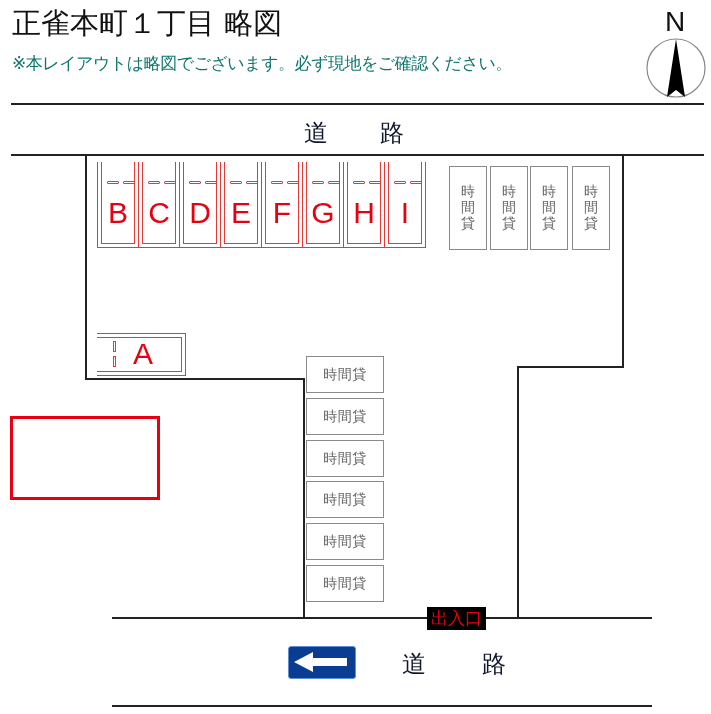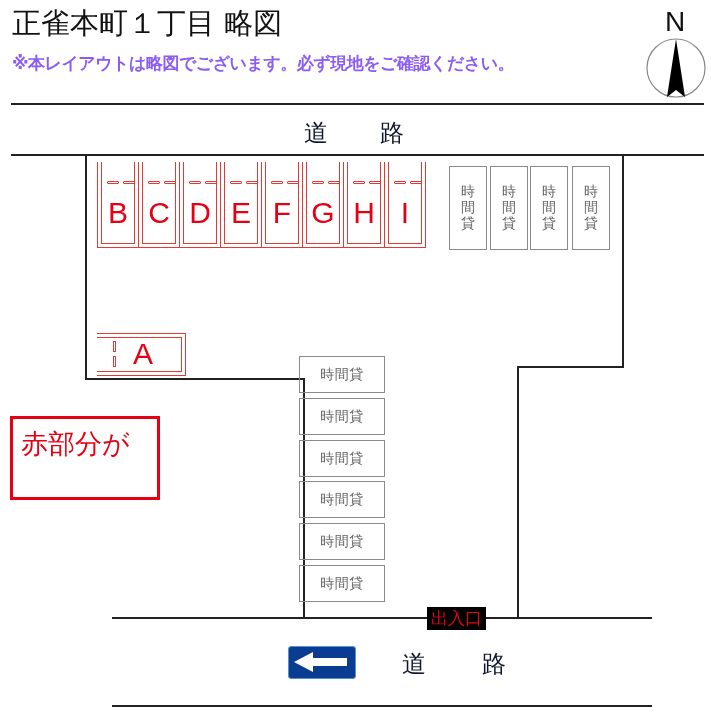--- a/index.html
+++ b/index.html
@@ -1,30 +1,30 @@
 <!DOCTYPE html>
 <html><head>
 <meta charset="utf-8">
 <style>
   html, body { margin:0; padding:0; background:#ffffff; }
   body { width:711px; height:714px; position:relative; overflow:hidden; font-family:"DejaVu Sans", sans-serif; color:#111; }
   .abs { position:absolute; }
   .title { left:12px; top:4px; font-size:29px; letter-spacing:0px; color:#111; white-space:nowrap;text-align:center; }
-  .subtitle { left:12px; top:52px; font-size:17px; color:#8b5cf6; white-space:nowrap; letter-spacing:-0.5px;font-weight:bold; }
+  .subtitle { left:12px; top:52px; font-size:17px; color:#0f766e; white-space:nowrap; letter-spacing:-0.5px; }
   .hline { background:#222; height:2px; }
   .vline { background:#222; width:2px; }
   .road-label { font-size:24px; color:#0f172a; letter-spacing:0;text-align:center; }
   .road-label span { display:inline-block; }
   .stall { position:absolute; box-sizing:border-box; border:1.5px solid #e53935; border-top:none; }
   .stall-inner { position:absolute; left:3px; right:3px; top:0; bottom:3px; border:1.2px solid #e53935; border-top:none; }
   .stall-letter { position:absolute; left:0; right:0; top:34px; text-align:center; font-family:"Liberation Sans", sans-serif; font-size:30px; color:#e60012; font-weight:normal; }
   .dash { position:absolute; top:19px; height:3px; width:12px; border:1px solid #e53935; box-sizing:border-box; border-radius:1px; }
   .hourly-v { position:absolute; box-sizing:border-box; border:1.5px solid #8a8a8a; width:38px; height:84px; top:166px; }
   .hourly-v .txt { position:absolute; left:0; right:0; top:16px; text-align:center; font-size:14px; line-height:16px; color:#666; }
-  .hourly-h { position:absolute; box-sizing:border-box; border:1.5px solid #8a8a8a; width:86px; height:37px; left:299px; }
+  .hourly-h { position:absolute; box-sizing:border-box; border:1.5px solid #8a8a8a; width:78px; height:37px; left:306px; }
   .hourly-h .txt { position:absolute; left:0; right:0; top:9px; text-align:center; font-size:14px; color:#666; letter-spacing:0.5px; }
   .note-box { left:10px; top:416px; width:150px; height:84px; box-sizing:border-box; border:3px solid #e60012; }
   .note-box .txt { position:absolute; left:8px; top:8px; font-size:27px; line-height:33px; color:#e60012; white-space:nowrap; }
   .exit-label { left:427px; top:607px; font-size:17px; color:#e60012; background:#000000; padding:0 4px; white-space:nowrap; }
   .oneway { left:288px; top:646px; width:68px; height:33px; box-sizing:border-box; background:#0a3d91; border:1.5px solid #5b8fd6; border-radius:3px; }
 </style>
 </head>
 <body>
 
 <div class="abs title">正雀本町１丁目 略図</div>
@@ -154,21 +154,20 @@
   </div>
 <div class="hourly-h" style="top:523px;">
     <div class="txt">時間貸</div>
   </div>
 <div class="hourly-h" style="top:565px;">
     <div class="txt">時間貸</div>
   </div>
 
 <div class="abs note-box">
   <div class="txt">
-    <div>赤部分が</div>
   </div>
 </div>
 
 <div class="abs hline" style="left:112px; top:617px; width:540px;"></div>
 <div class="abs exit-label">出入口</div>
 
 <div class="abs oneway">
   <svg width="65" height="30" viewBox="0 0 65 30" style="position:absolute; left:0; top:0;">
     <polygon points="5,15 24,5 24,11 58,11 58,19 24,19 24,25" fill="#fff"></polygon>
   </svg>

